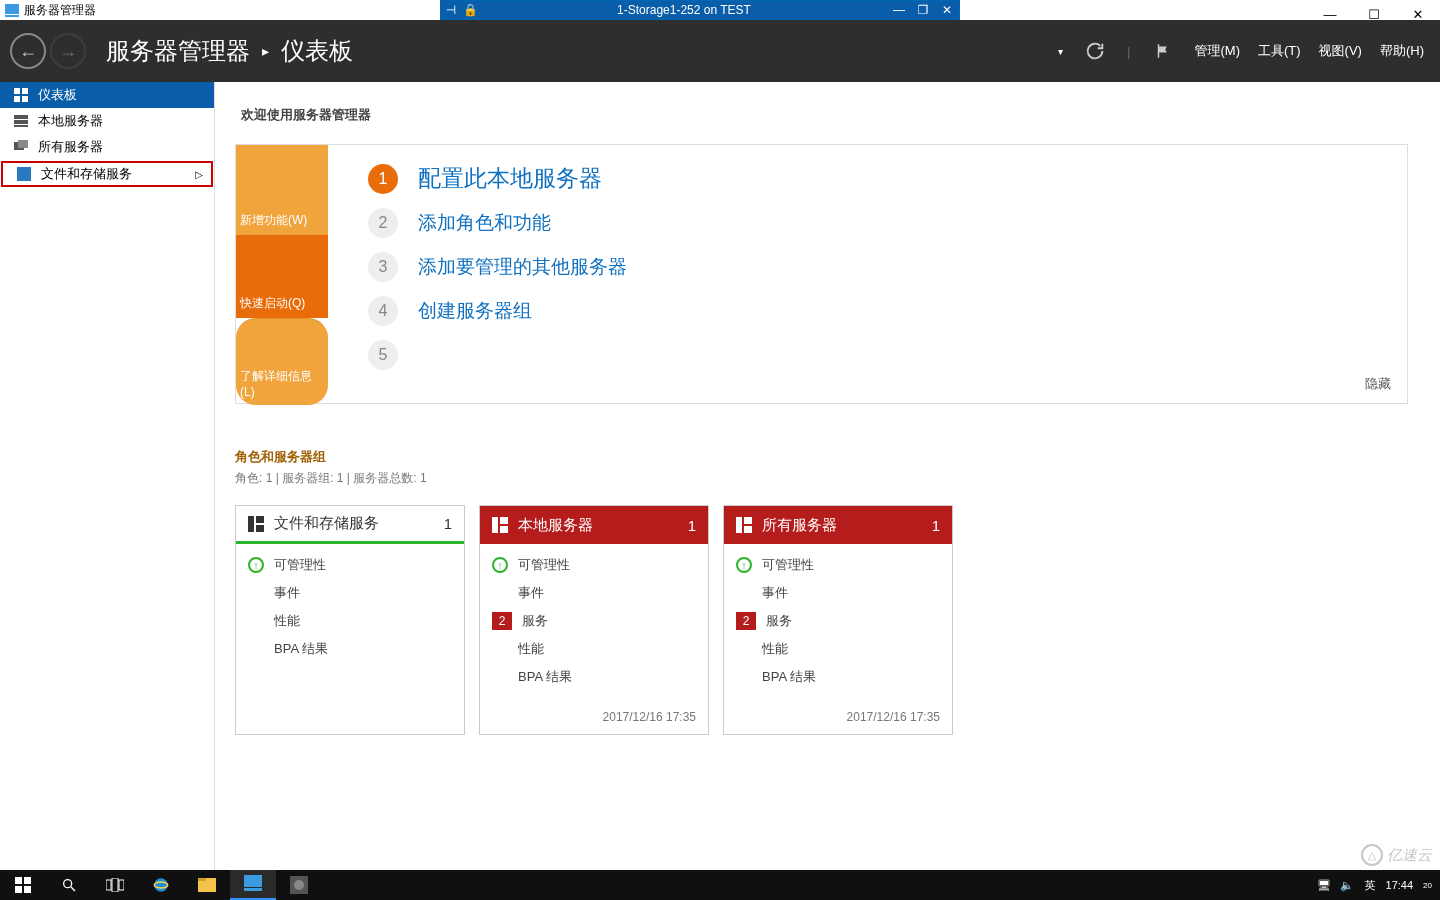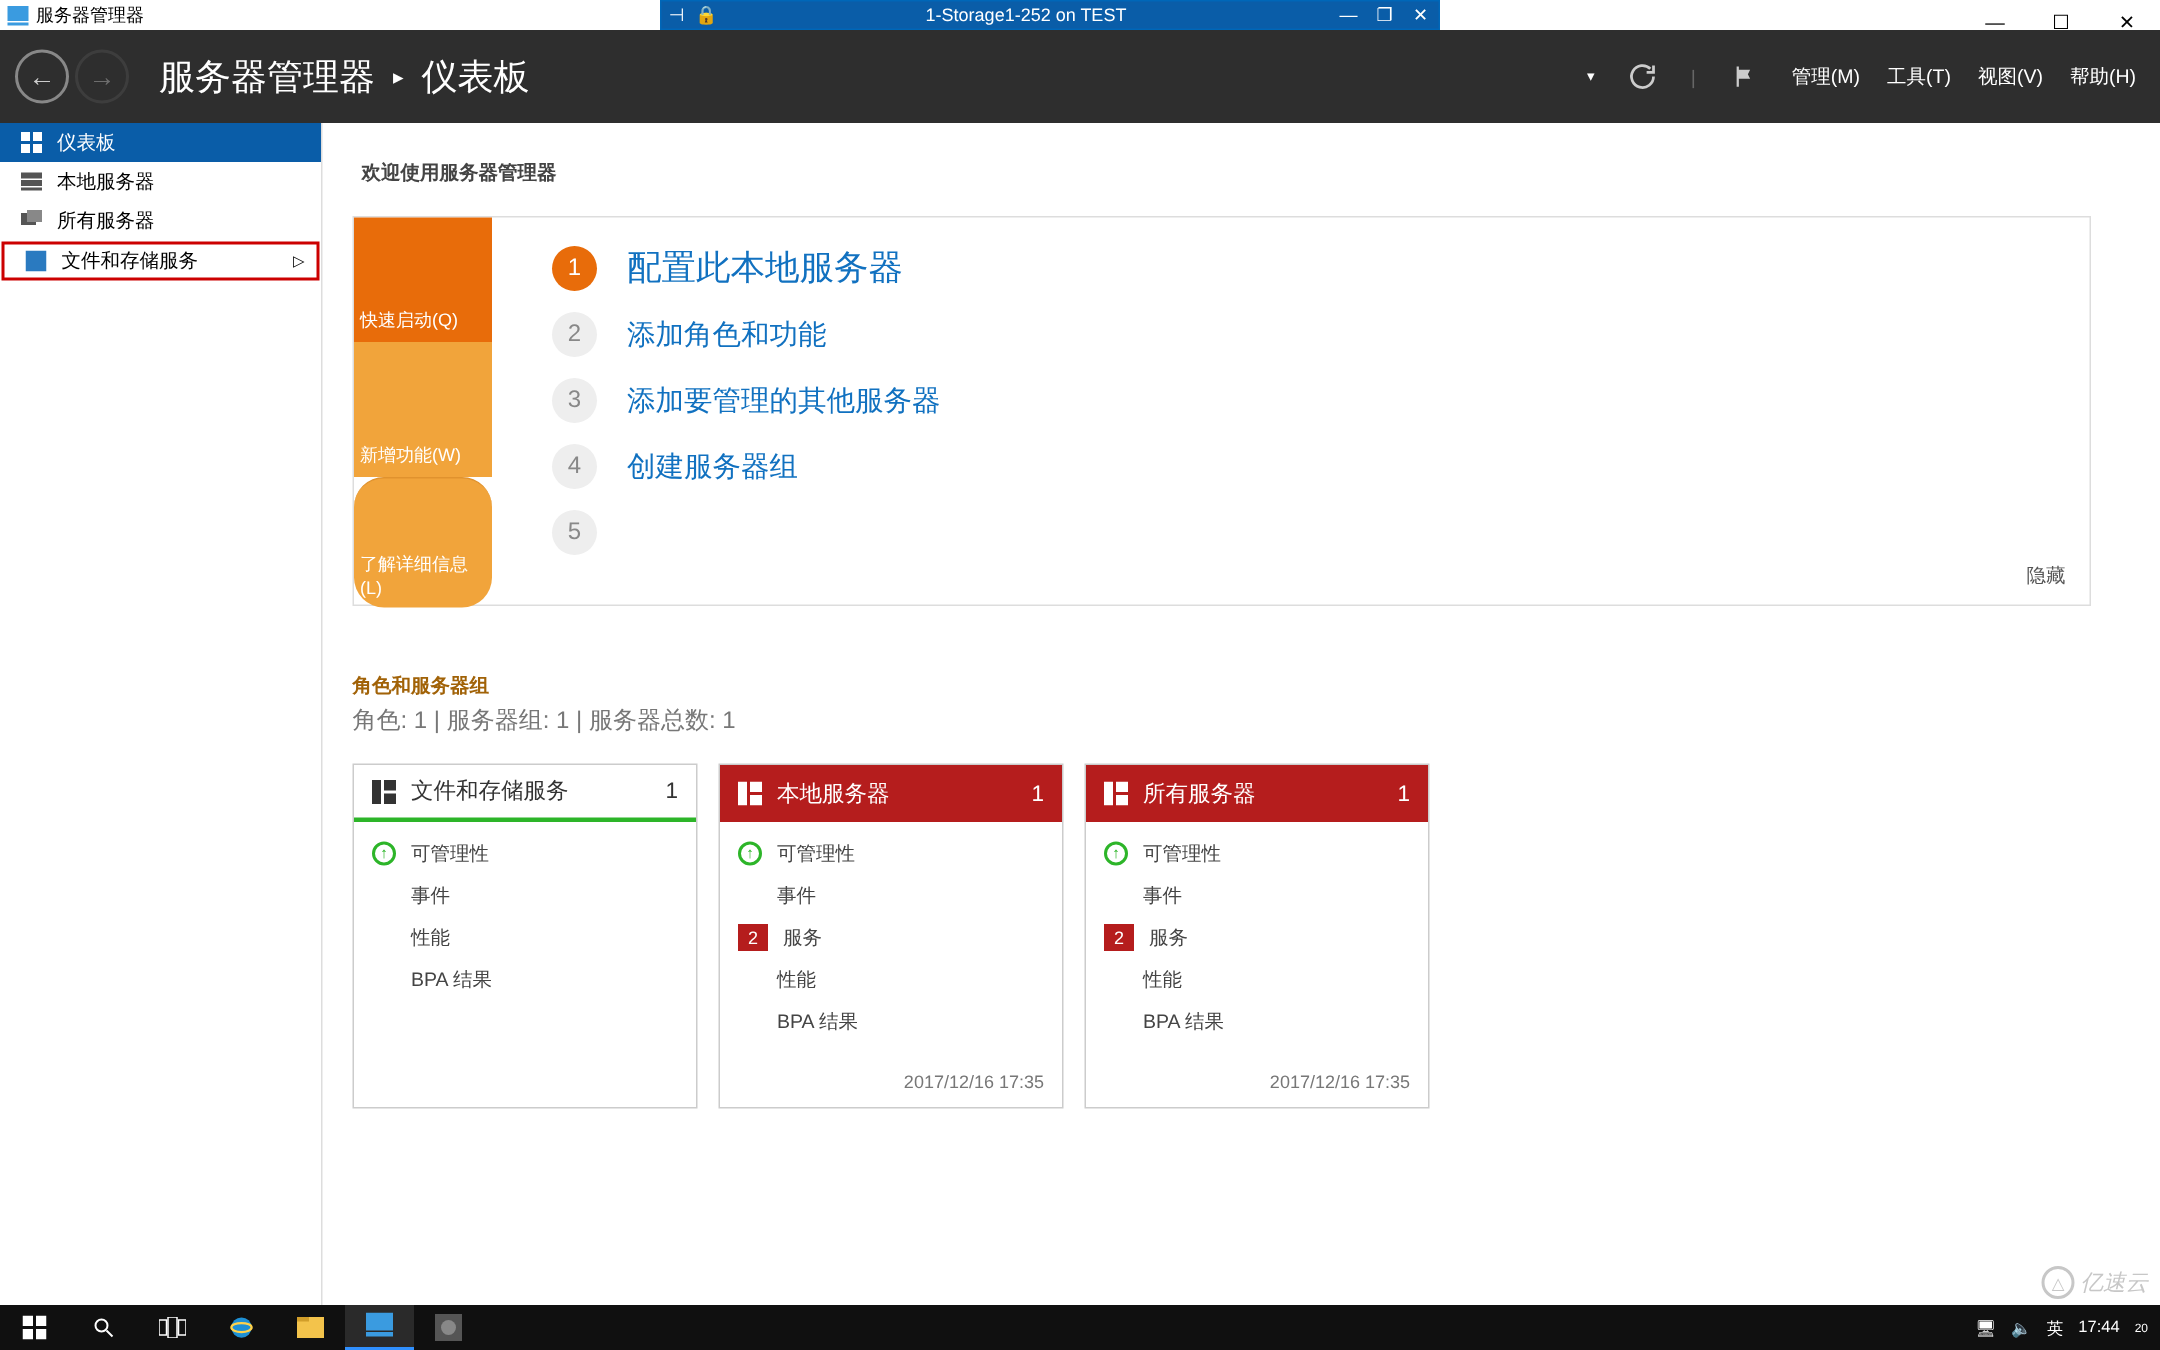--- a/index.html
+++ b/index.html
@@ -31,39 +31,39 @@
 
 
 .sidebar { position:absolute; top:82px; left:0; width:215px; bottom:30px; background:#fff; border-right:1px solid #ddd; }
 .side-item { height:26px; display:flex; align-items:center; padding-left:14px; font-size:13px; gap:8px; position:relative; }
 .side-item.active { background:#0a5da8; color:#fff; }
 .side-item .si-icon { width:16px; display:flex; }
 .side-item.highlight { border:2px solid #c00; margin:1px; }
 .side-item .chev { position:absolute; right:8px; font-size:10px; }
 
 
-.main { position:absolute; top:82px; left:215px; right:0; bottom:30px; padding:16px 46px 16px 20px; overflow:auto; }
+.main { position:absolute; top:82px; left:215px; right:0; bottom:30px; padding:16px 32px 16px 20px; overflow:auto; }
 .welcome-title { font-size:13px; color:#444; font-weight:bold; margin:8px 0 20px 6px; }
 
 .welcome-box { display:flex; border:1px solid #ddd; height:260px; }
 .side-tabs { width:92px; display:flex; flex-direction:column; }
 .stab { flex:0 0 auto; color:#fff; font-size:12px; padding:6px 4px; display:flex; align-items:flex-end; }
 .stab.t1 { background:#e86c0a; height:83px; }
 .stab.t2 { background:#f1a43b; height:90px; }
 .stab.t3 { background:#f1a43b; height:87px; border-top:1px solid #e0922e;border-radius:20px; }
 .steps { flex:1; padding:18px 40px; position:relative; }
 .step { display:flex; align-items:center; gap:20px; margin-bottom:14px; }
 .step .num { width:30px; height:30px; border-radius:50%; background:#eee; color:#888; display:flex; align-items:center; justify-content:center; font-size:16px; }
 .step.primary .num { background:#e86c0a; color:#fff; }
 .step .lbl { font-size:19px; color:#1171c0; }
 .step.primary .lbl { font-size:23px; }
 .hide-link { position:absolute; right:16px; bottom:10px; font-size:13px; color:#555; }
 
 .section-title { font-size:13px; font-weight:bold; color:#a16207; margin-top:44px; }
-.section-sub { font-size:16px; color:#777; margin-top:4px; }
+.section-sub { font-size:12px; color:#777; margin-top:4px; }
 
 .tiles { display:flex; gap:14px; margin-top:18px; }
 .tile { width:230px; border:1px solid #ccc; display:flex; flex-direction:column; }
 .tile-head { height:38px; display:flex; align-items:center; padding:0 12px; gap:10px; font-size:15px; }
 .tile-head .cnt { margin-left:auto; }
 .tile.green .tile-head { background:#fff; border-bottom:3px solid #2db529; color:#333; }
 .tile.red .tile-head { background:#b51d1d; color:#fff; }
 .tile-body { padding:12px 12px 8px 12px; flex:1; }
 .trow { display:flex; align-items:center; gap:10px; font-size:13px; color:#444; margin-bottom:10px; }
 .trow .badge { width:20px; height:18px; background:#b51d1d; color:#fff; display:flex; align-items:center; justify-content:center; font-size:12px; }
@@ -174,25 +174,25 @@
     <span>文件和存储服务</span>
     <span class="chev">▷</span>
   </div>
 </div>
 
 <div class="main">
   <div class="welcome-title">欢迎使用服务器管理器</div>
 
   <div class="welcome-box">
     <div class="side-tabs">
+      <div class="stab t2">
+          <span>新增功能(W)</span>
+        </div>
       <div class="stab t1">
           <span>快速启动(Q)</span>
-        </div>
-      <div class="stab t2">
-          <span>新增功能(W)</span>
         </div>
       <div class="stab t3">
           <span>了解详细信息(L)</span>
         </div>
     </div>
     <div class="steps">
       <div class="step primary">
           <div class="num">1</div>
           <div class="lbl">配置此本地服务器</div>
         </div>

